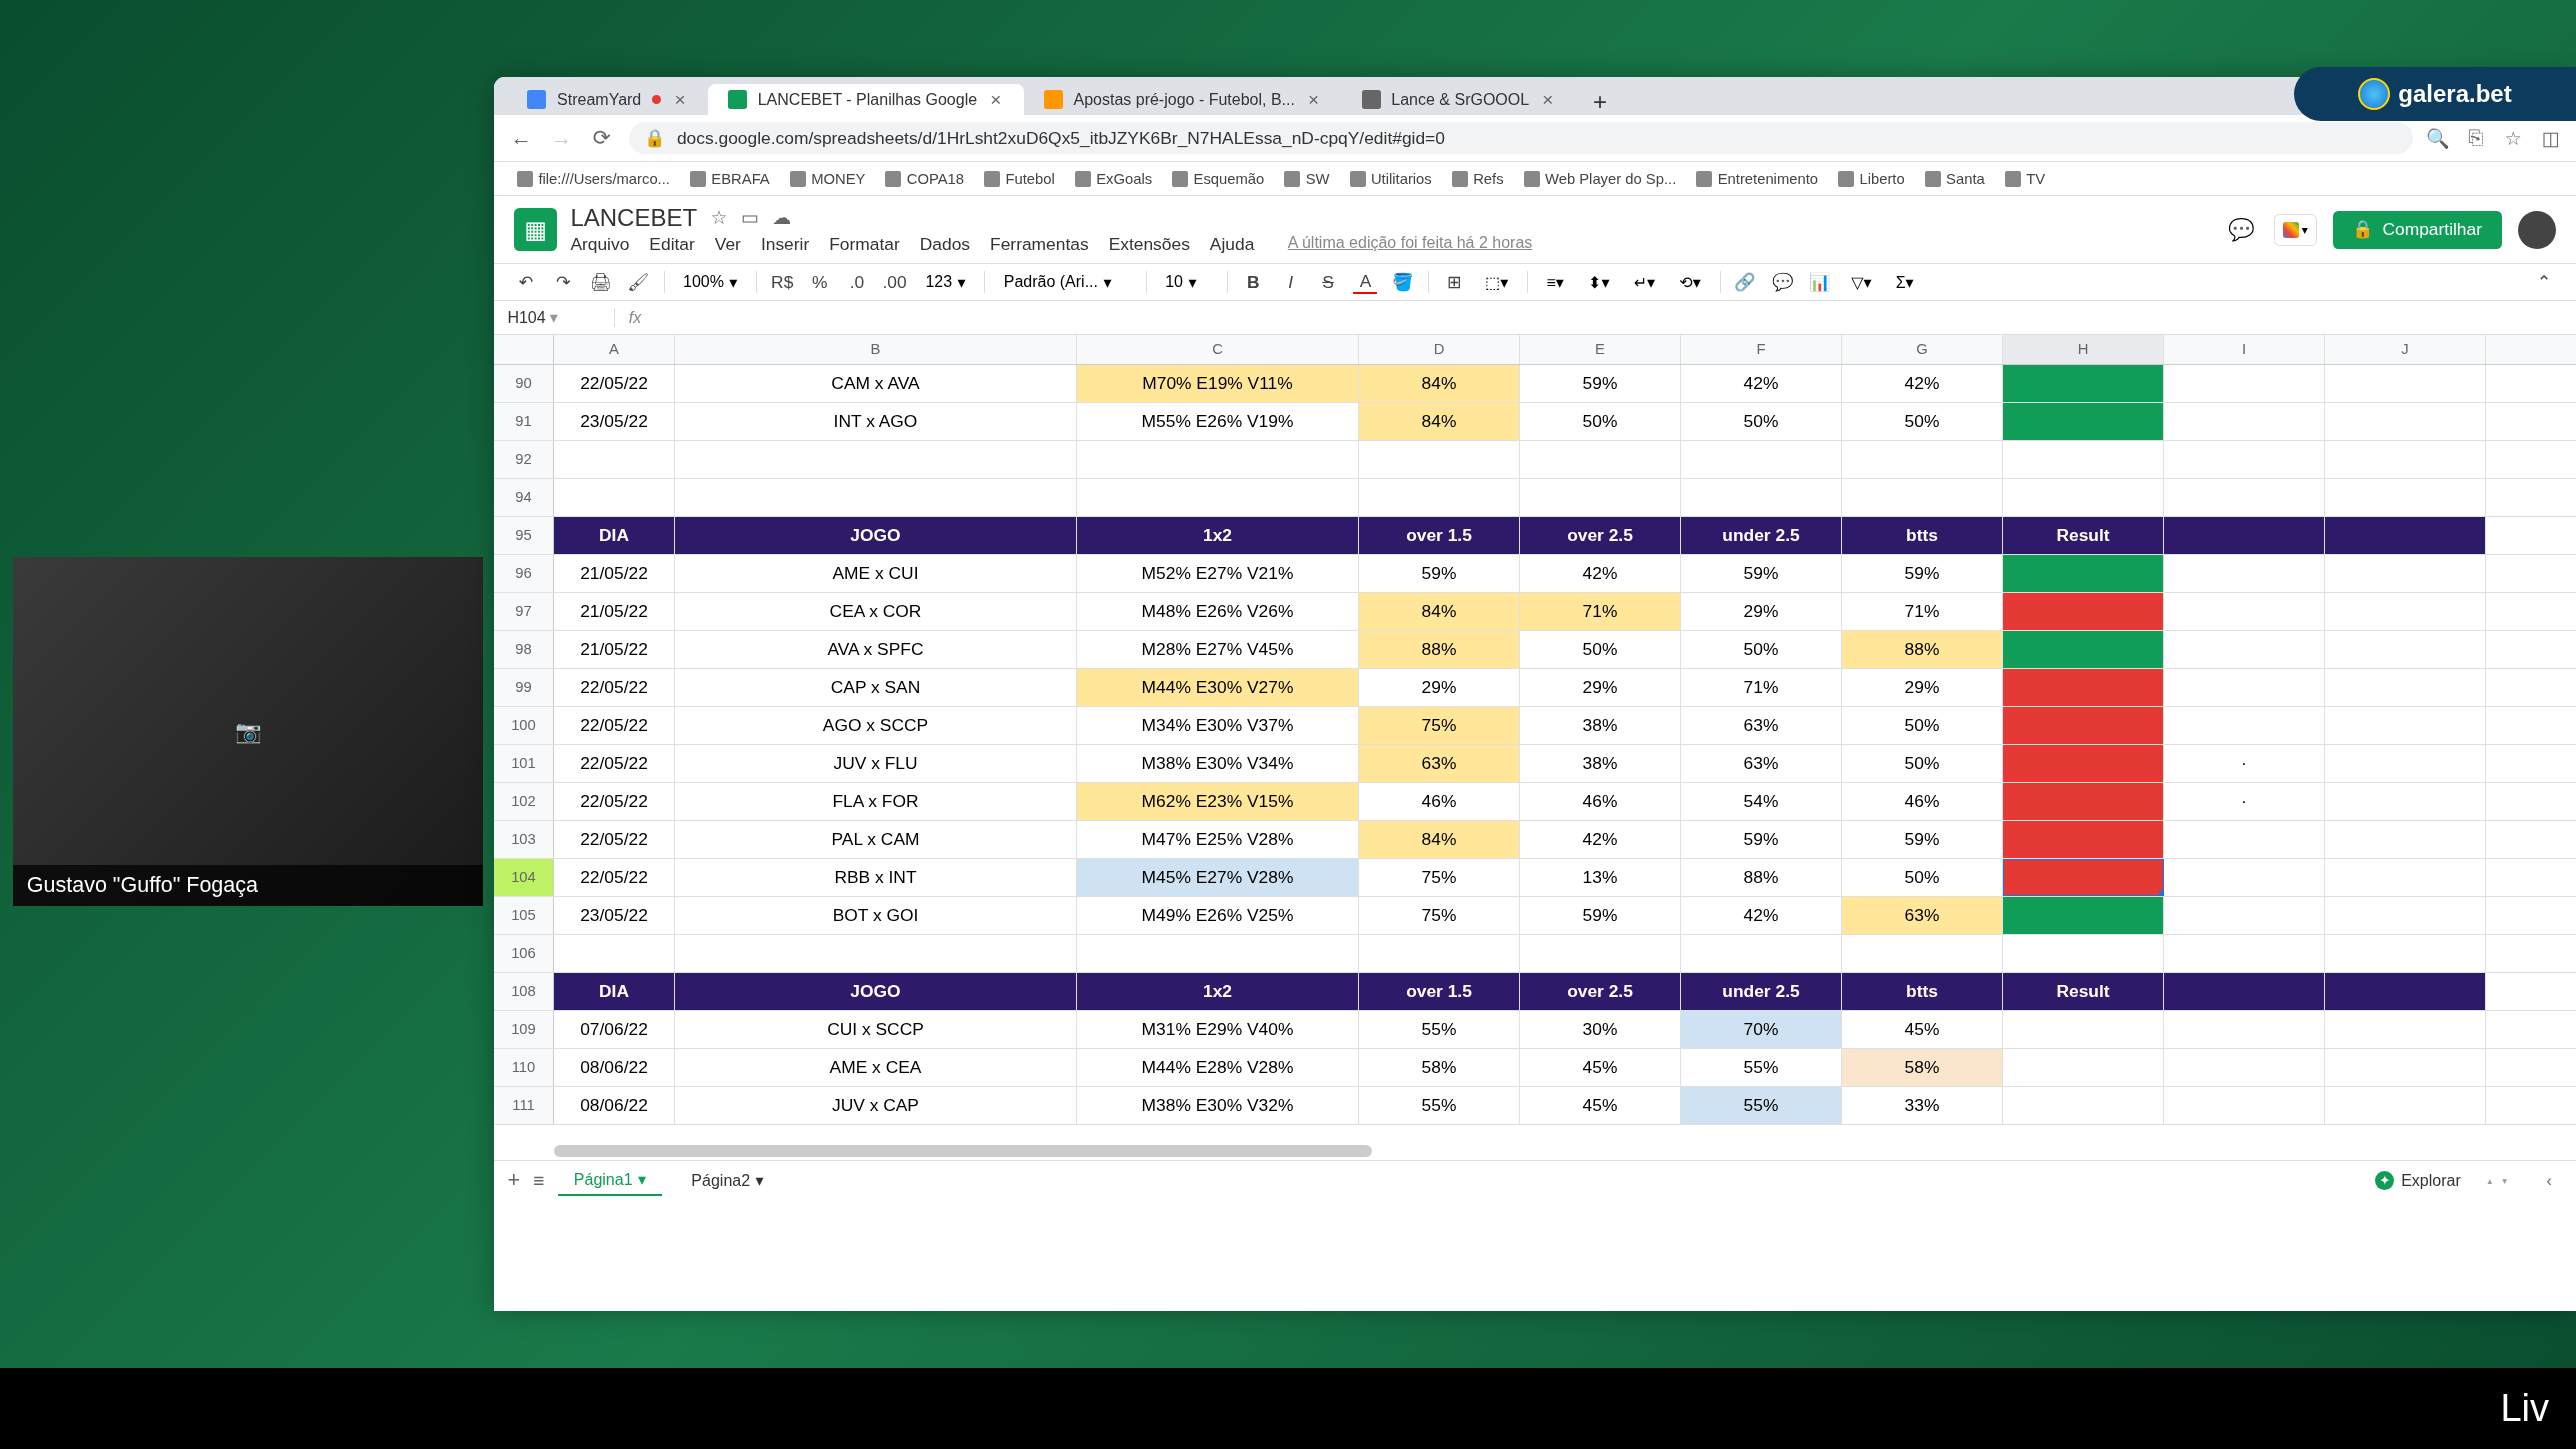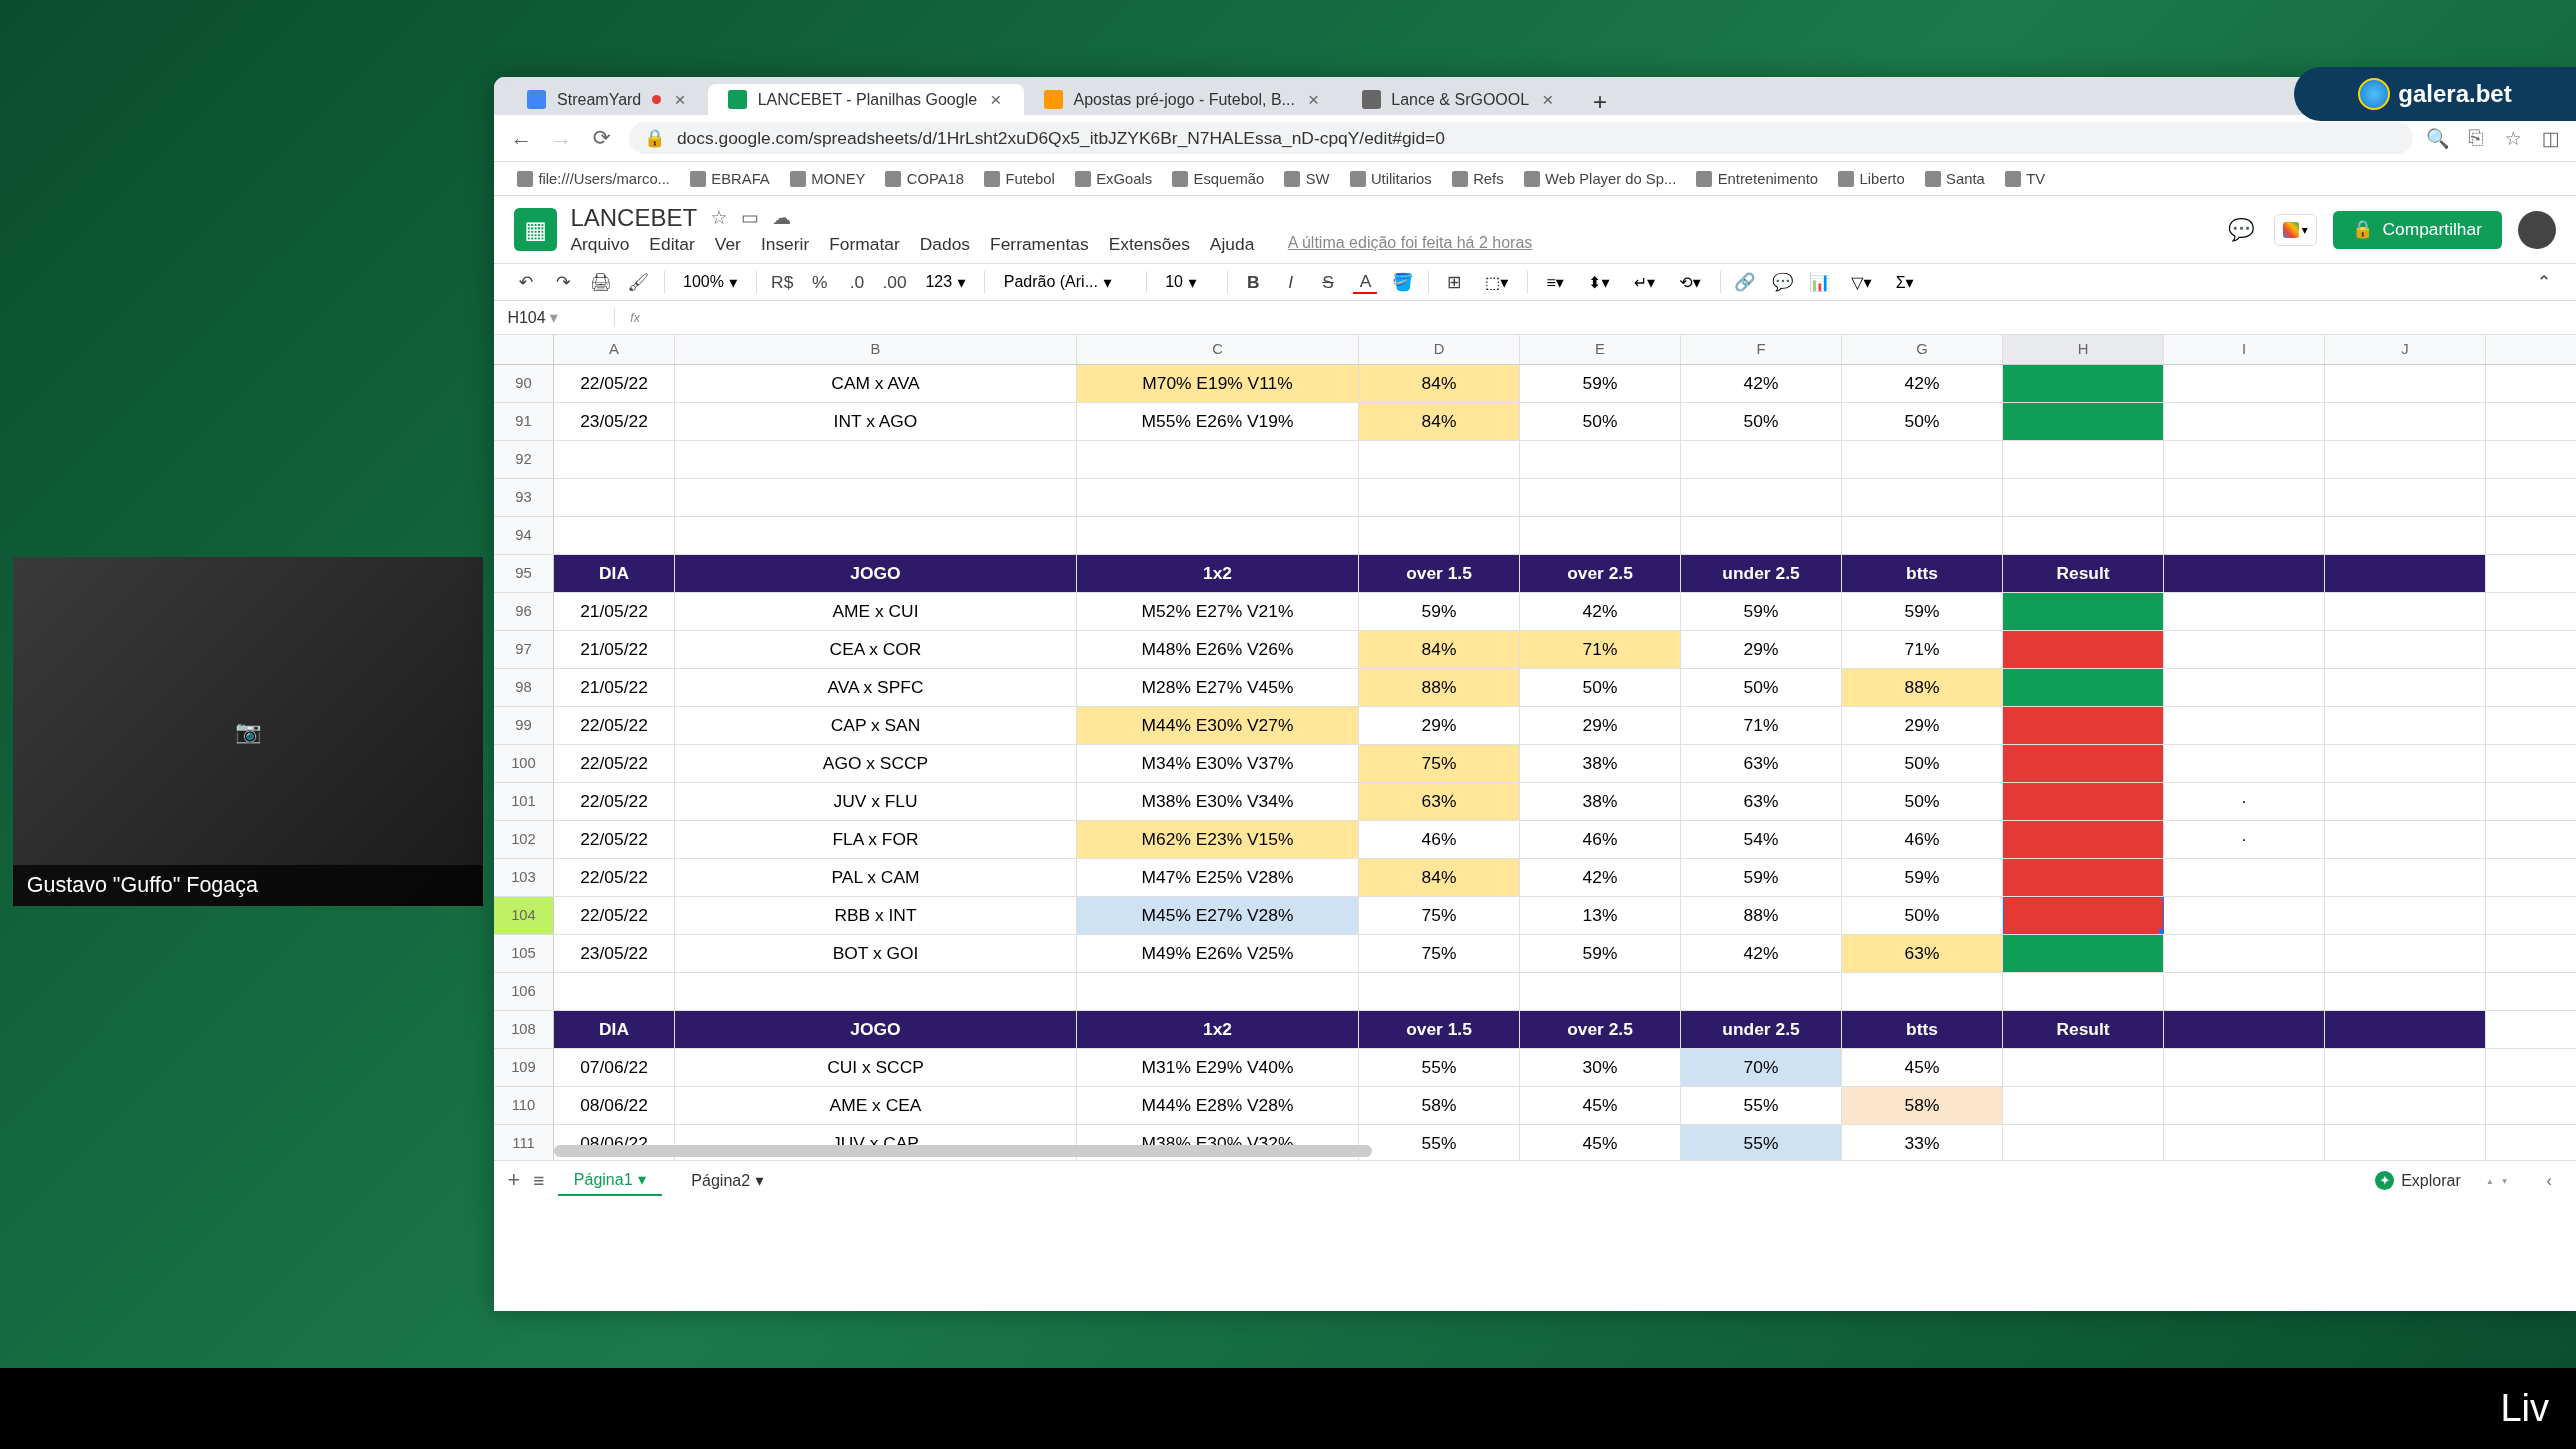--- a/index.html
+++ b/index.html
@@ -35,21 +35,21 @@
 .hdr-icon{width:32px;height:32px;display:flex;align-items:center;justify-content:center;font-size:21.5px;color:#666;cursor:pointer}
 .meet-btn{width:43px;height:32px;background:#fff;border:0.7px solid #ddd;border-radius:5.4px;display:flex;align-items:center;justify-content:center}
 .share-btn{height:38px;padding:0 20px;background:#0f9d58;color:#fff;border-radius:5.4px;display:flex;align-items:center;gap:8px;font-size:17.4px;font-weight:500}
 .avatar{width:38px;height:38px;border-radius:50%;background:#444}
 .toolbar{height:38px;border-top:0.7px solid #ddd;border-bottom:0.7px solid #ddd;display:flex;align-items:center;padding:0 20px;gap:13.4px}
 .tb-btn{min-width:24px;height:24px;display:flex;align-items:center;justify-content:center;font-size:17.4px;color:#444;cursor:pointer}
 .tb-sep{width:0.7px;height:21.5px;background:#ddd}
 .tb-sel{display:flex;align-items:center;gap:5.4px;font-size:16px;padding:0 5.4px}
 .fx-bar{height:34px;display:flex;align-items:center;border-bottom:0.7px solid #ddd}
 .cell-ref{width:121px;padding:0 13.4px;font-size:16px;color:#333;border-right:0.7px solid #ddd;display:flex;align-items:center;gap:4px}
-.fx-label{width:40px;text-align:center;font-size:12px;font-style:italic;color:#888}
+.fx-label{width:40px;text-align:center;font-size:16px;font-style:italic;color:#888}
 .fx-input{flex:1;height:100%;border:none;font-size:17.4px;padding:0 8px}
 .grid-area{position:relative;height:825px;overflow:hidden}
 .col-hdrs{height:29.5px;display:flex;background:#f8f9fa;border-bottom:0.7px solid #ccc}
 .row-hdr-space{width:60px;border-right:0.7px solid #ccc}
 .col-hdr{border-right:0.7px solid #e0e0e0;display:flex;align-items:center;justify-content:center;font-size:14.8px;color:#666;background:#f8f9fa}
 .col-A{width:121px}.col-B{width:402px}.col-C{width:282px}.col-D{width:161px}.col-E{width:161px}.col-F{width:161px}.col-G{width:161px}.col-H{width:161px}.col-I{width:161px}.col-J{width:161px}
 .grid-body{overflow:auto;height:796px}
 .row{display:flex;height:38px;border-bottom:0.7px solid #e0e0e0}
 .row-hdr{width:60px;border-right:0.7px solid #ccc;display:flex;align-items:center;justify-content:center;font-size:14.8px;color:#666;background:#f8f9fa}
 .cell{border-right:0.7px solid #e0e0e0;display:flex;align-items:center;justify-content:center;font-size:17.4px;color:#000;padding:0 5.4px;overflow:hidden;white-space:nowrap}
@@ -335,33 +335,20 @@
       <div class="cell col-C "></div>
       <div class="cell col-D "></div>
       <div class="cell col-E "></div>
       <div class="cell col-F "></div>
       <div class="cell col-G "></div>
       <div class="cell col-H  "></div>
       <div class="cell col-I"></div>
       <div class="cell col-J"></div>
         </div>
         <div class="row">
-          <div class="row-hdr">93</div>
-          <div class="cell col-A"></div>
-      <div class="cell col-B"></div>
-      <div class="cell col-C "></div>
-      <div class="cell col-D "></div>
-      <div class="cell col-E "></div>
-      <div class="cell col-F "></div>
-      <div class="cell col-G "></div>
-      <div class="cell col-H  "></div>
-      <div class="cell col-I"></div>
-      <div class="cell col-J"></div>
-        </div>
-        <div class="row">
           <div class="row-hdr">94</div>
           <div class="cell col-A"></div>
       <div class="cell col-B"></div>
       <div class="cell col-C "></div>
       <div class="cell col-D "></div>
       <div class="cell col-E "></div>
       <div class="cell col-F "></div>
       <div class="cell col-G "></div>
       <div class="cell col-H  "></div>
       <div class="cell col-I"></div>

